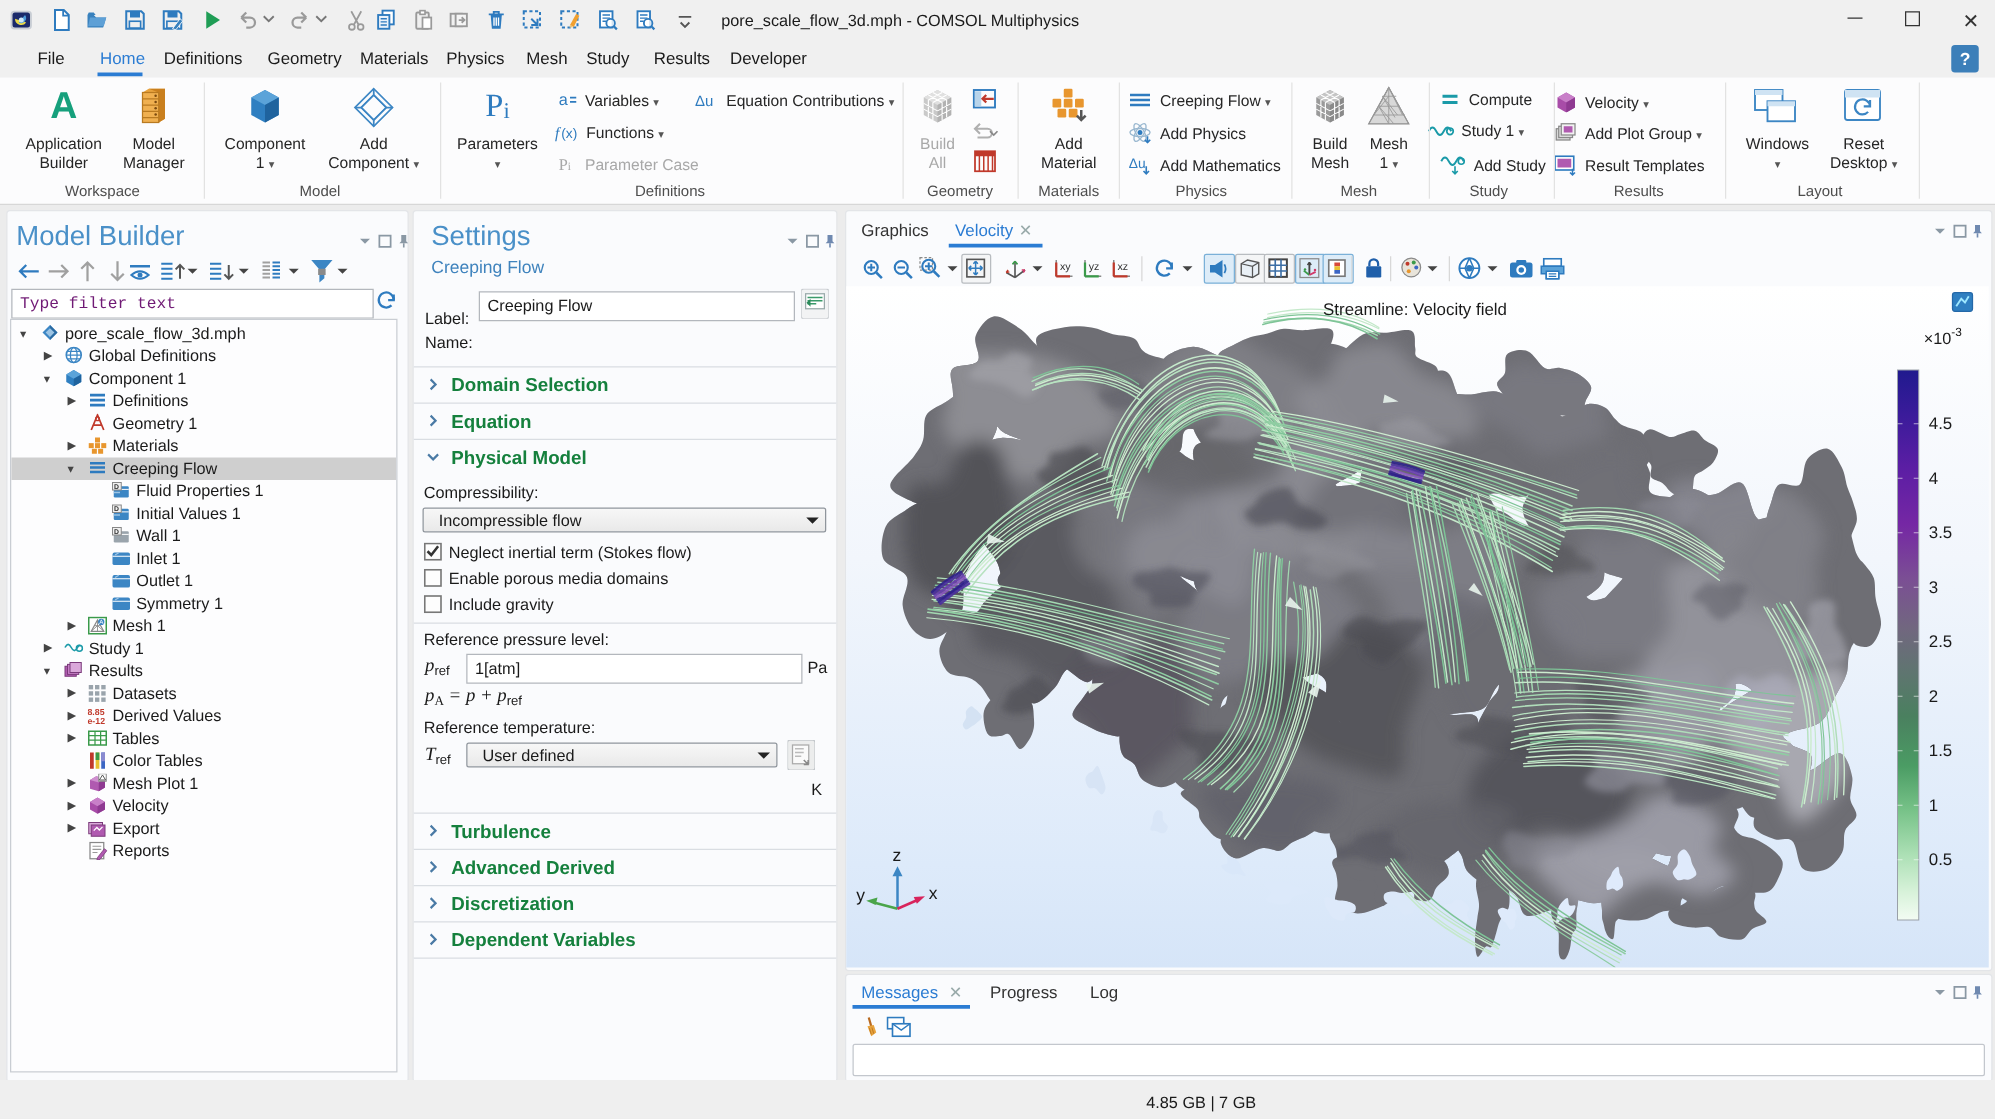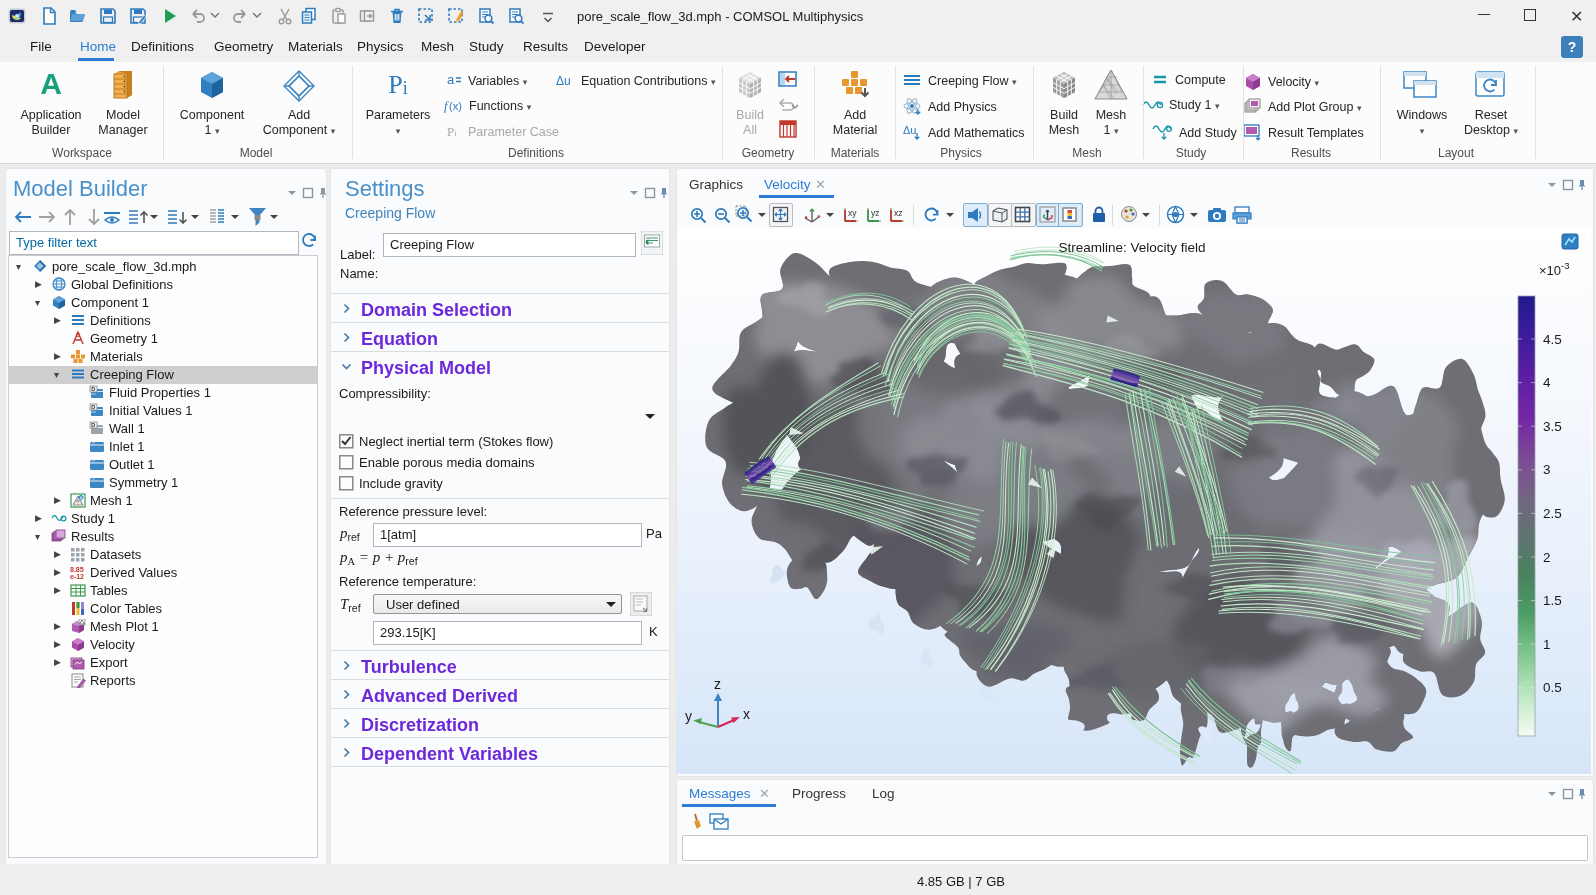--- a/index.html
+++ b/index.html
@@ -14,21 +14,21 @@
   .gsep{position:absolute;top:66px;height:93px;width:1px;background:#e2e2e2;}
   .glabel{position:absolute;top:146px;width:120px;margin-left:-60px;text-align:center;font-size:12px;color:#4d4d4d;}
   .bigbtn{position:absolute;top:68px;width:90px;margin-left:-45px;text-align:center;font-size:12.5px;color:#262626;line-height:15px;}
   .bigbtn .bi{height:36px;margin-bottom:4px;}
   .srow{position:absolute;font-size:12.5px;color:#262626;white-space:nowrap;}
   .srow svg{vertical-align:-4px;margin-right:5px;}
   .dis{color:#a8a8a8;}
   .chev{color:#555;font-size:9px;}
   .panel{background:#fafbfd;border-radius:3px;border:1px solid #e3e5e8;}
   .ptitle{font-size:22px;color:#4a90c8;}
-  .sechead{color:#6d28d9;font-weight:bold;font-size:18px;}
+  .sechead{color:#15803d;font-weight:bold;font-size:15px;}
   .inp{position:absolute;background:#fff;border:1px solid #b3b7bd;font-size:13px;color:#1a1a1a;padding:0 6px;line-height:22px;height:22px;}
   .lbl{position:absolute;font-size:13px;color:#1a1a1a;}
   .tree{position:absolute;left:8px;top:255px;width:308px;height:601px;background:#fdfdfe;border:1px solid #c9cdd3;overflow:hidden;}
   .trow{position:relative;height:18px;font-size:13px;color:#1a1a1a;white-space:nowrap;}
   .trow .tw{position:absolute;top:3px;font-size:9px;color:#444;}
   .trow .tic{position:absolute;top:1px;}
   .trow .ttx{position:absolute;top:1px;}
   .statusbar{left:0;top:864px;width:1596px;height:31px;background:#efefef;}
 </style>
 </head>
@@ -309,21 +309,21 @@
   <svg class="abs" style="left:280px;top:18px;" width="12" height="12" viewBox="0 0 12 12">
       <path d="M2 4l4 4 4-4" fill="#8a98a4" stroke="none"></path>
     </svg>
     <svg class="abs" style="left:296px;top:18px;" width="12" height="12" viewBox="0 0 12 12">
       <rect x="1.5" y="1.5" width="9" height="9" fill="none" stroke="#8a98a4" stroke-width="1.4"></rect>
     </svg>
     <svg class="abs" style="left:311px;top:18px;" width="12" height="12" viewBox="0 0 12 12">
       <path d="M4 1h4v5l1.5 1.5h-7L4 6z" fill="#8a98a4"></path>
       <path d="M6 7.5V11" stroke="#8a98a4" stroke-width="1.3"></path>
     </svg>
-  <div class="inp" style="left:3px;top:62px;width:276px;color:#0369a1;">Type filter text</div>
+  <div class="inp" style="left:3px;top:62px;width:276px;color:#701a75;font-family:Liberation Mono, monospace;">Type filter text</div>
   <svg class="abs" style="left:7px;top:41px;" width="20" height="14" viewBox="0 0 20 14">
       <path d="M18 7H3m5-5L3 7l5 5" fill="none" stroke="#2e7bbf" stroke-width="1.8"></path>
     </svg>
     <svg class="abs" style="left:31px;top:41px;" width="20" height="14" viewBox="0 0 20 14">
       <path d="M2 7h15m-5-5l5 5-5 5" fill="none" stroke="#a0a0a0" stroke-width="1.8"></path>
     </svg>
     <svg class="abs" style="left:57px;top:38px;" width="14" height="20" viewBox="0 0 14 20">
       <path d="M7 18V3M2 8l5-5 5 5" fill="none" stroke="#a0a0a0" stroke-width="1.8"></path>
     </svg>
     <svg class="abs" style="left:81px;top:38px;" width="14" height="20" viewBox="0 0 14 20">
@@ -625,20 +625,21 @@
     <div class="abs" style="left:10px;top:160px;width:14px;"><svg width="11" height="11" viewBox="0 0 11 11" style="vertical-align:0px;">
         <path d="M3.5 1.5l4 4-4 4" fill="none" stroke="#4a7aa5" stroke-width="1.7"></path>
       </svg></div>
     <div class="abs sechead" style="left:30px;top:160px;">Equation</div>
     <div class="abs" style="left:0;top:182px;width:338px;height:1px;background:#d9dde2;"></div>
     <div class="abs" style="left:10px;top:189px;width:14px;"><svg width="11" height="11" viewBox="0 0 11 11" style="vertical-align:0px;">
         <path d="M1.5 3.5l4 4 4-4" fill="none" stroke="#4a7aa5" stroke-width="1.7"></path>
       </svg></div>
     <div class="abs sechead" style="left:30px;top:189px;">Physical Model</div>
     <div class="lbl" style="left:8px;top:217px;">Compressibility:</div>
+    <div class="abs" style="left:7px;top:237px;width:323px;height:20px;background:linear-gradient(#f7f7f7,#e9e9e9);border:1px solid #8f959c;border-radius:2px;font-size:13px;color:#1a1a1a;line-height:20px;padding-left:12px;box-sizing:border-box;">Incompressible flow</div>
     <svg class="abs" style="left:313px;top:244px;" width="12" height="8" viewBox="0 0 12 8">
       <path d="M1 1l5 5 5-5z" fill="#222"></path>
     </svg>
     <svg class="abs" style="left:8px;top:265px;" width="15" height="15" viewBox="0 0 15 15">
       <rect x="0.8" y="0.8" width="13" height="13" fill="#fdfdfd" stroke="#777" stroke-width="1.3"></rect>
       <path d="M3 7l3 3 5.5-7" fill="none" stroke="#333" stroke-width="2"></path>
     </svg>
     <div class="lbl" style="left:28px;top:265px;">Neglect inertial term (Stokes flow)</div>
     <svg class="abs" style="left:8px;top:286px;" width="15" height="15" viewBox="0 0 15 15">
       <rect x="0.8" y="0.8" width="13" height="13" fill="#fdfdfd" stroke="#777" stroke-width="1.3"></rect>
@@ -659,21 +660,20 @@
     <div class="abs" style="left:42px;top:425px;width:249px;height:20px;background:linear-gradient(#f7f7f7,#e9e9e9);border:1px solid #8f959c;border-radius:2px;font-size:13px;color:#1a1a1a;line-height:20px;padding-left:12px;box-sizing:border-box;">User defined</div>
     <svg class="abs" style="left:274px;top:432px;" width="12" height="8" viewBox="0 0 12 8">
       <path d="M1 1l5 5 5-5z" fill="#222"></path>
     </svg>
     <svg class="abs" style="left:299px;top:423px;" width="22" height="24" viewBox="0 0 22 24">
       <rect x="0" y="0" width="22" height="24" rx="2" fill="#eceded" stroke="#c4c8cc"></rect>
       <rect x="4" y="4" width="13" height="15" fill="#fafafa" stroke="#aaa" stroke-width="1"></rect>
       <path d="M6 7h7M6 10h7M6 13h5" stroke="#bbb" stroke-width="1.1"></path>
       <path d="M13 16l3.5 3.5m0-3.5v3.5h-3.5" stroke="#888" stroke-width="1.2" fill="none"></path>
     </svg>
-    <div class="inp" style="left:42px;top:452px;width:255px;">293.15[K]</div>
     <div class="lbl" style="left:318px;top:455px;">K</div>
     <div class="abs" style="left:0;top:481px;width:338px;height:1px;background:#d9dde2;"></div>
     <div class="abs" style="left:10px;top:488px;width:14px;"><svg width="11" height="11" viewBox="0 0 11 11" style="vertical-align:0px;">
         <path d="M3.5 1.5l4 4-4 4" fill="none" stroke="#4a7aa5" stroke-width="1.7"></path>
       </svg></div>
     <div class="abs sechead" style="left:30px;top:488px;">Turbulence</div>
     <div class="abs" style="left:0;top:510px;width:338px;height:1px;background:#d9dde2;"></div>
     <div class="abs" style="left:10px;top:517px;width:14px;"><svg width="11" height="11" viewBox="0 0 11 11" style="vertical-align:0px;">
         <path d="M3.5 1.5l4 4-4 4" fill="none" stroke="#4a7aa5" stroke-width="1.7"></path>
       </svg></div>

